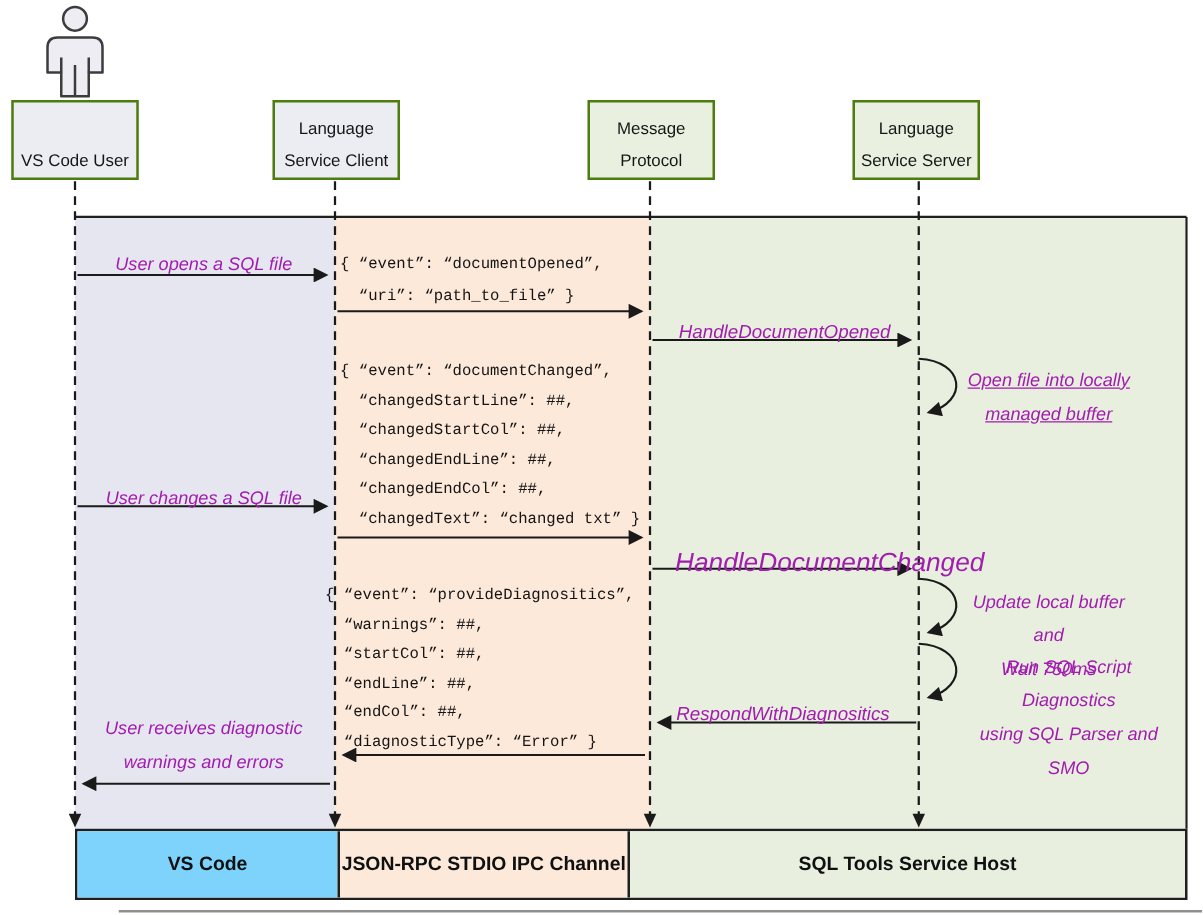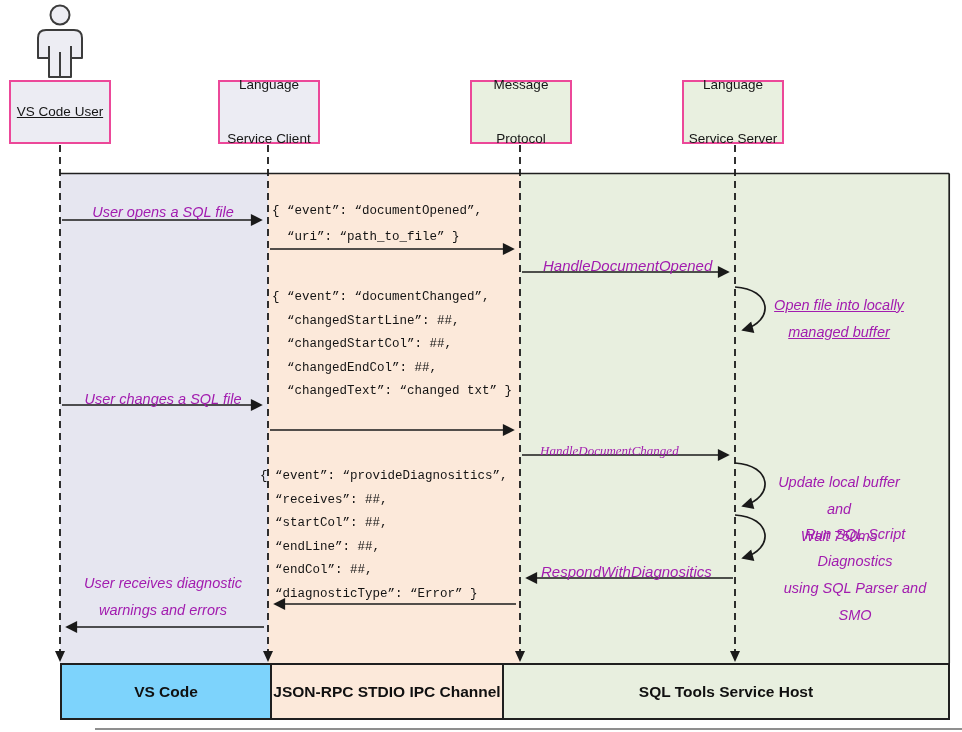--- a/index.html
+++ b/index.html
@@ -10,25 +10,25 @@
   }
   .band { position:absolute; top:173px; height:490px; z-index:0; }
   #band-vscode { left:60px;  width:208px; }
   #band-ipc    { left:268px; width:252px; }
   #band-host   { left:520px; width:430px; }
 
   svg.wires { position:absolute; left:0; top:0; z-index:2; }
 
   .actor-box {
     position:absolute; top:80px; height:64px; width:102px;
-    border:2px solid #ec4899; box-sizing:border-box; z-index:3;
-    display:flex; flex-direction:column; align-items:center; justify-content:center;
-    font-size:13.5px; line-height:26px; text-align:center; color:#161616;gap:28px;
+    border:2px solid #4d7c0f; box-sizing:border-box; z-index:3;
+    display:flex; flex-direction:column; align-items:center; justify-content:flex-end;
+    font-size:13.5px; line-height:26px; text-align:center; color:#161616;
   }
-  #actor-user     { left:9px;text-decoration:underline;   }
+  #actor-user     { left:9px;   }
   #actor-client   { left:218px; }
   #actor-protocol { left:470px; }
   #actor-server   { left:682px; }
 
   .payload {
     position:absolute; z-index:3;
     font-family:"Liberation Mono","DejaVu Sans Mono",monospace;
     font-size:12.5px; color:#141414;
   }
   .payload div { white-space:pre; }
@@ -38,21 +38,21 @@
 
   .note {
     position:absolute; z-index:3; font-style:italic; font-size:14.5px;
     color:#a21caf; line-height:27px;
   }
   .ctr { text-align:center; }
   #lbl-opens    { left:60px;  width:206px; top:199px; }
   #lbl-changes  { left:60px;  width:206px; top:386px; }
   #lbl-receives { left:60px;  width:206px; top:570px; }
   #lbl-handle-opened  { left:543px; top:252px; font-size:15px; }
-  #lbl-handle-changed { left:540px; top:437px; font-size:13px;font-family:Liberation Serif, serif; }
+  #lbl-handle-changed { left:540px; top:437px; font-size:21px; }
   #lbl-respond        { left:541px; top:558px; font-size:15px; }
   #lbl-openfile { left:768px; width:142px; top:292px;text-decoration:underline; }
   #lbl-update   { left:772px; width:134px; top:469px; }
   #lbl-run      { left:773px; width:164px; top:521px; }
 
   .lane-footer {
     position:absolute; left:60px; top:663px; width:890px; height:57px;
     border:2px solid #1f1f1f; box-sizing:border-box; z-index:3;
     display:flex;
   }
@@ -137,26 +137,27 @@
   </div>
 
   <div class="payload" id="payload-opened">
     <div>{ “event”: “documentOpened”,</div>
     <div>  “uri”: “path_to_file” }</div>
   </div>
   <div class="payload" id="payload-changed">
     <div>{ “event”: “documentChanged”,</div>
     <div>  “changedStartLine”: ##,</div>
     <div>  “changedStartCol”: ##,</div>
+    <div>  “changedEndLine”: ##,</div>
     <div>  “changedEndCol”: ##,</div>
     <div>  “changedText”: “changed txt” }</div>
   </div>
   <div class="payload" id="payload-diag">
     <div>{ “event”: “provideDiagnositics”,</div>
-    <div>  “receives”: ##,</div>
+    <div>  “warnings”: ##,</div>
     <div>  “startCol”: ##,</div>
     <div>  “endLine”: ##,</div>
     <div>  “endCol”: ##,</div>
     <div>  “diagnosticType”: “Error” }</div>
   </div>
 
   <div class="note ctr" id="lbl-opens">User opens a SQL file</div>
   <div class="note ctr" id="lbl-changes">User changes a SQL file</div>
   <div class="note ctr" id="lbl-receives">
     <div>User receives diagnostic</div>

